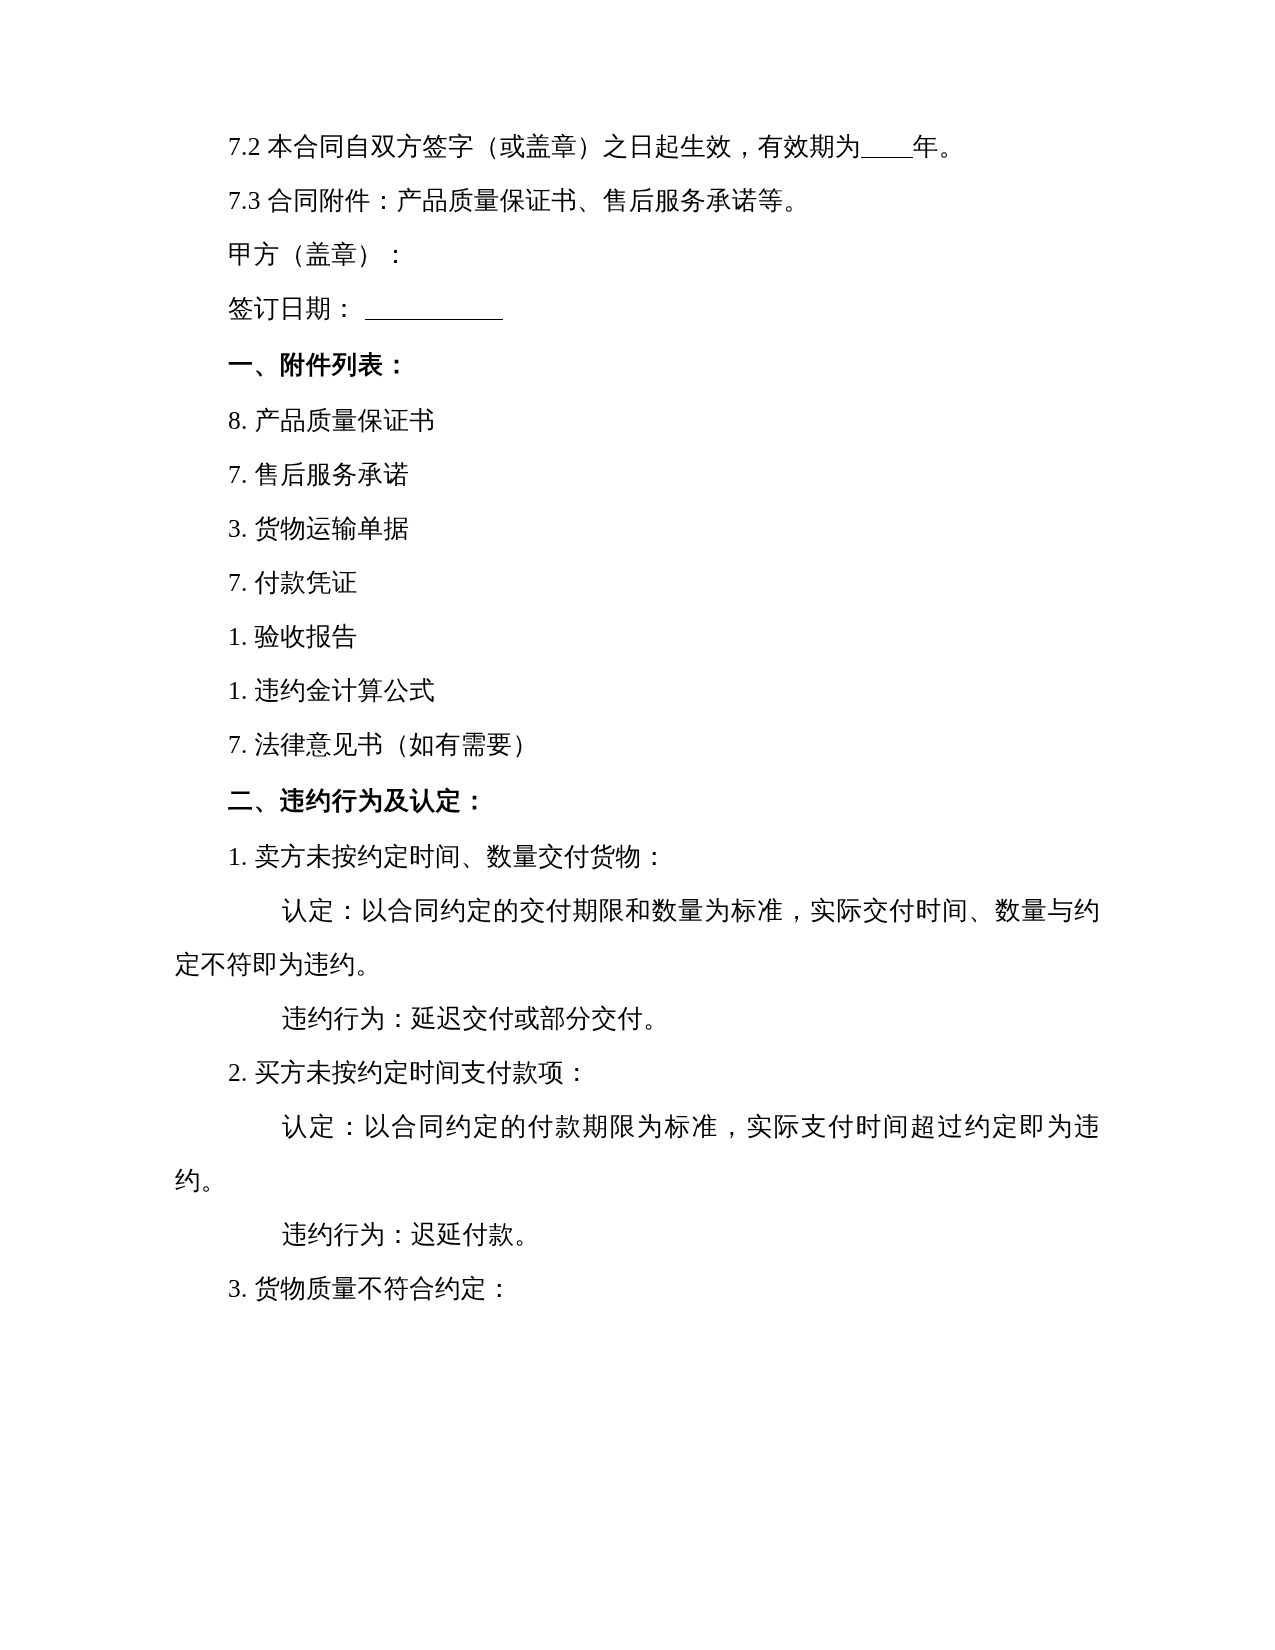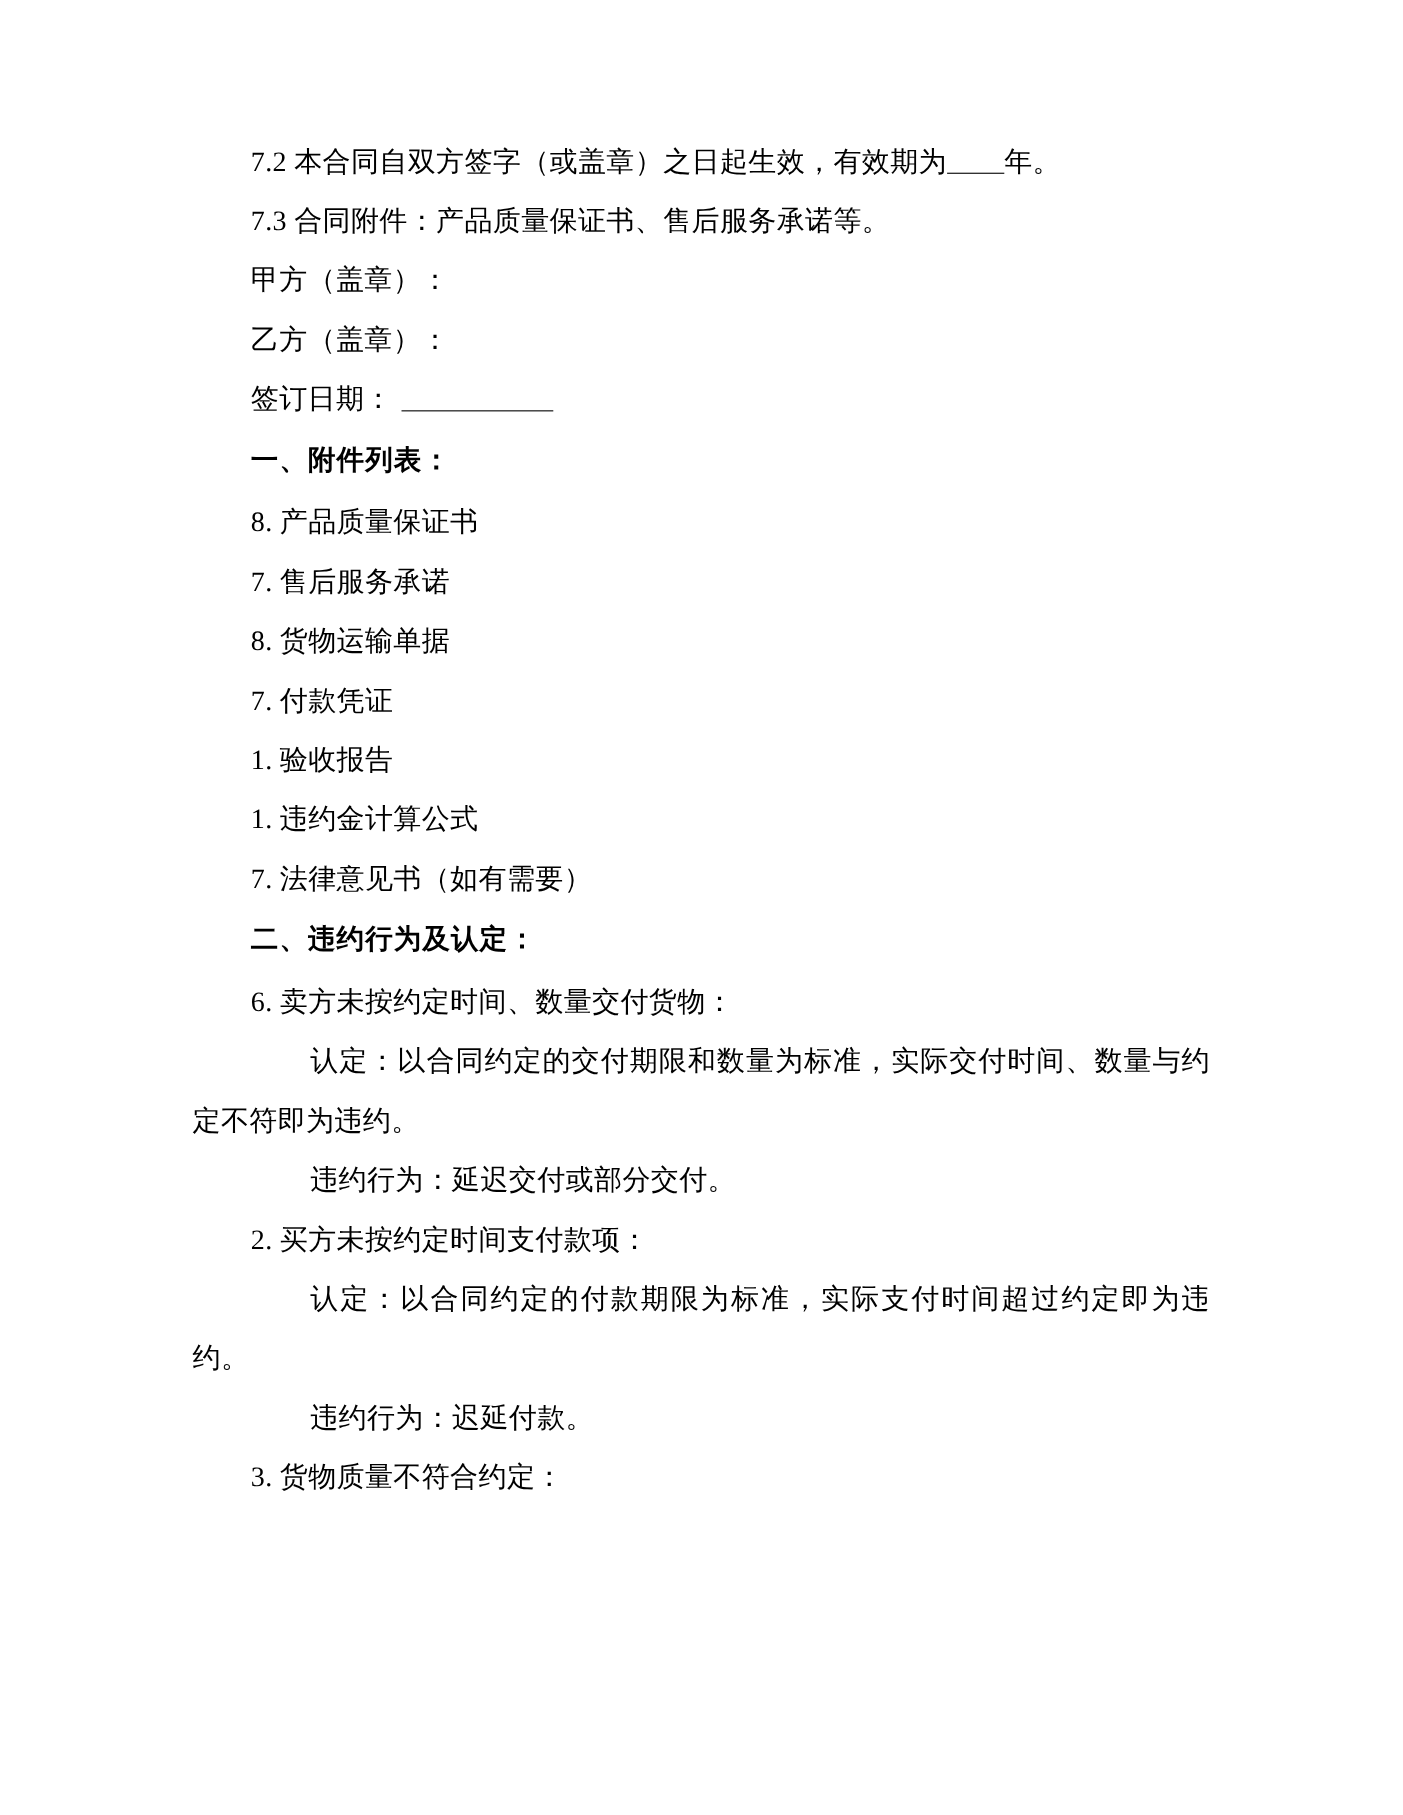--- a/index.html
+++ b/index.html
@@ -67,37 +67,36 @@
 
 <div class="page">
   <div class="doc-body">
 
     <p class="para indent2"><span>7.2 本合同自双方签字（或盖章）之日起生效，有效期为</span><span class="blank-underline"></span><span>年。</span></p>
 
     <p class="para indent2">7.3 合同附件：产品质量保证书、售后服务承诺等。</p>
 
     <p class="para indent2">甲方（盖章）：</p>
 
-    <p class="para indent2">乙方（盖章）：</p>
 
     <p class="para indent2"><span>签订日期：</span><span class="blank-underline-long"></span></p>
 
     <p class="para heading">一、附件列表：</p>
 
     <p class="para indent2">8. 产品质量保证书</p>
     <p class="para indent2">7. 售后服务承诺</p>
-    <p class="para indent2">8. 货物运输单据</p>
+    <p class="para indent2">3. 货物运输单据</p>
     <p class="para indent2">7. 付款凭证</p>
     <p class="para indent2">1. 验收报告</p>
     <p class="para indent2">1. 违约金计算公式</p>
     <p class="para indent2">7. 法律意见书（如有需要）</p>
 
     <p class="para heading">二、违约行为及认定：</p>
 
-    <p class="para indent2">6. 卖方未按约定时间、数量交付货物：</p>
+    <p class="para indent2">1. 卖方未按约定时间、数量交付货物：</p>
     <p class="para indent4">认定：以合同约定的交付期限和数量为标准，实际交付时间、数量与约定不符即为违约。</p>
     <p class="para indent4">违约行为：延迟交付或部分交付。</p>
 
     <p class="para indent2">2. 买方未按约定时间支付款项：</p>
     <p class="para indent4">认定：以合同约定的付款期限为标准，实际支付时间超过约定即为违约。</p>
     <p class="para indent4">违约行为：迟延付款。</p>
 
     <p class="para indent2">3. 货物质量不符合约定：</p>
 
   </div>

